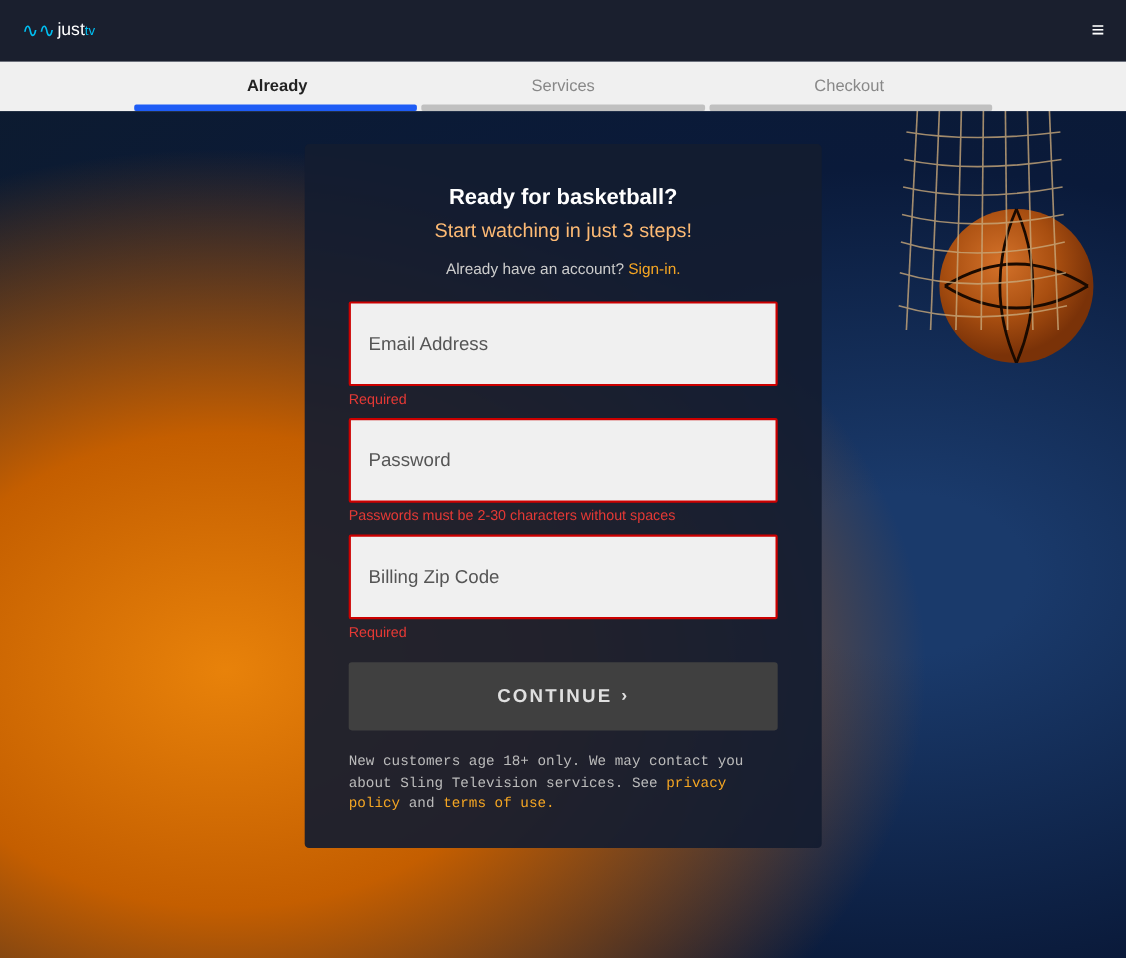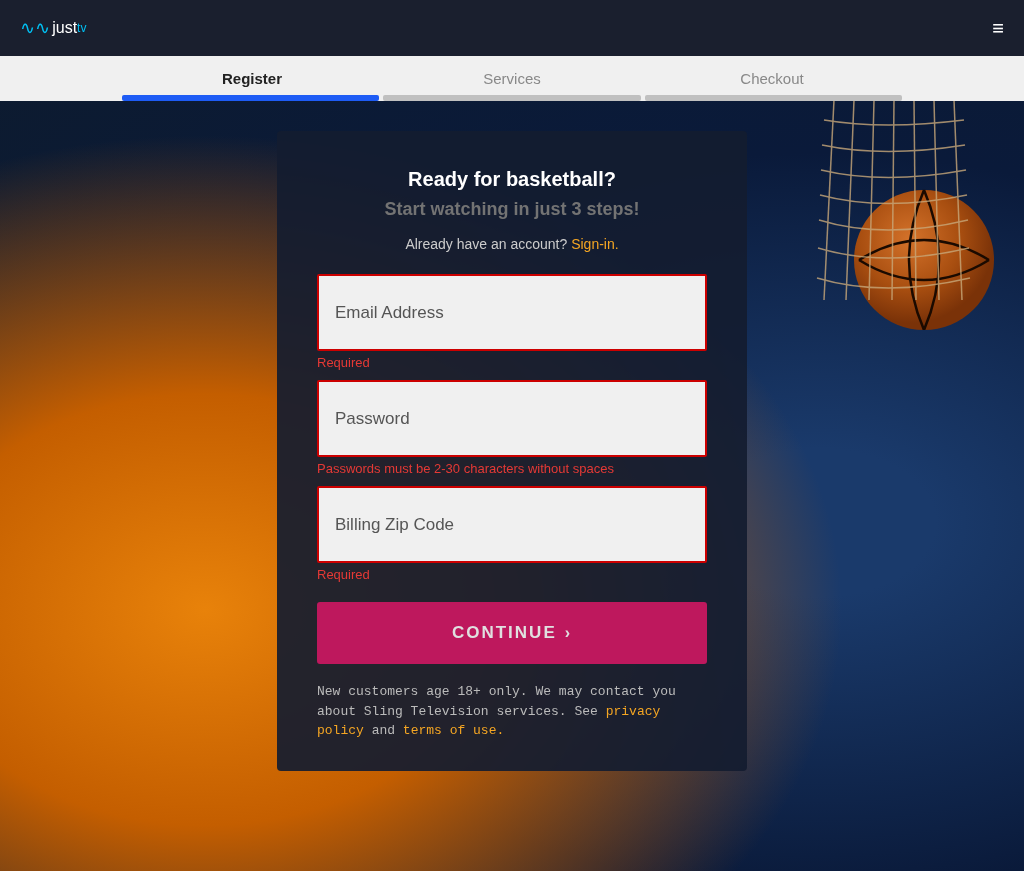--- a/index.html
+++ b/index.html
@@ -156,23 +156,23 @@
       font-size: 20px;
       font-weight: 800;
       text-align: center;
       color: #fff;
       margin-bottom: 8px;
       line-height: 1.2;
     }
 
     .form-subheadline {
       font-size: 18px;
-      font-weight: 700;
+      font-weight: 400;
       text-align: center;
-      color: #737373;
+      color: #fdba74;
       margin-bottom: 16px;
     }
 
     .already-account {
       text-align: center;
       font-size: 14px;
       color: #ccc;
       margin-bottom: 22px;
     }
 
@@ -213,21 +213,21 @@
     .field-note {
       color: #e53935;
       font-size: 13px;
       margin-top: 4px;
       margin-bottom: 10px;
     }
 
     .continue-btn {
       width: 100%;
       height: 62px;
-      background: #be185d;
+      background: #404040;
       border: none;
       border-radius: 3px;
       color: #e0e0e0;
       font-size: 17px;
       font-weight: 600;
       letter-spacing: 2px;
       cursor: pointer;
       display: flex;
       align-items: center;
       justify-content: center;
@@ -298,21 +298,21 @@
   <div class="logo-area">
     <span class="logo-waves">∿∿</span>
     <span class="logo-sling">just</span>
       <span class="logo-tv">tv</span>
   </div>
   <span class="hamburger-icon">≡</span>
 </nav>
 
 <div class="steps-container">
   <div class="steps-labels">
-    <div class="step-label active">Register</div>
+    <div class="step-label active">Already</div>
     <div class="step-label">Services</div>
     <div class="step-label">Checkout</div>
   </div>
   <div class="steps-bars">
     <div class="step-bar filled"></div>
     <div class="step-bar empty"></div>
     <div class="step-bar empty"></div>
   </div>
 </div>
 

